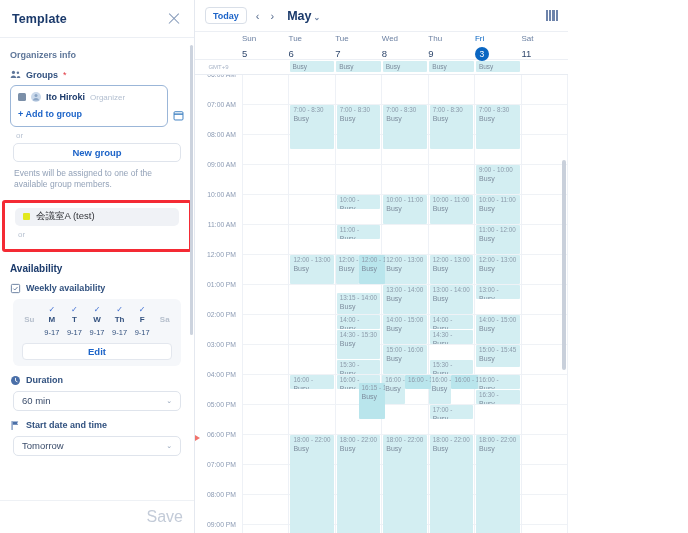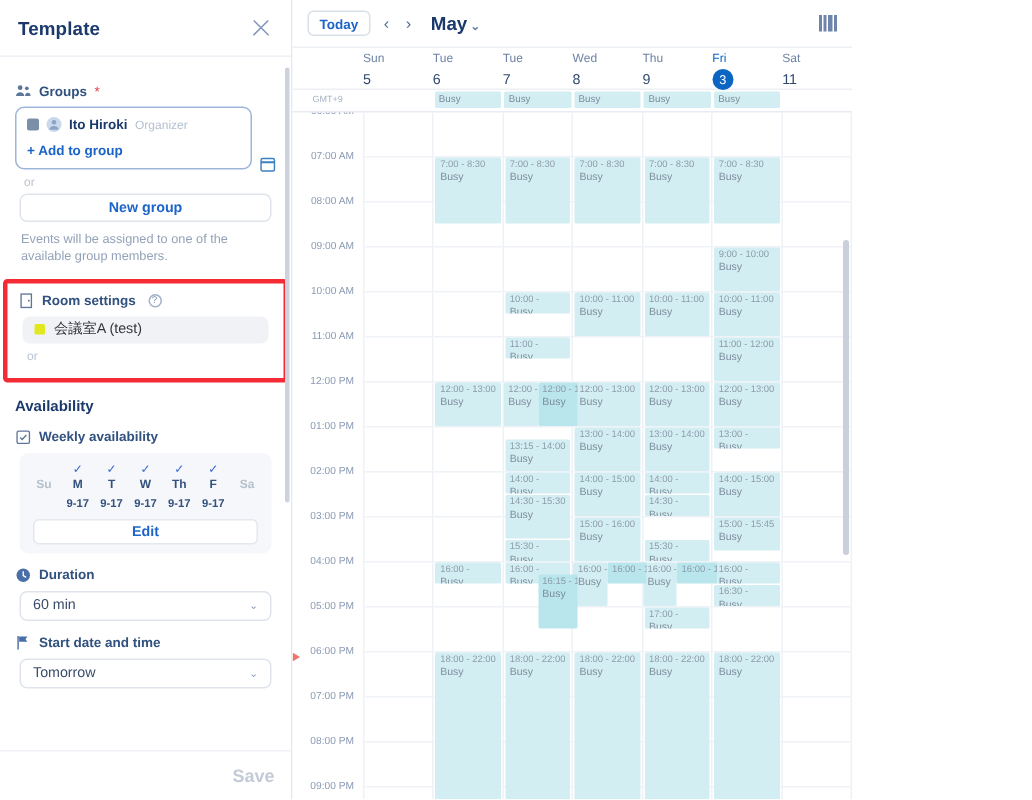--- a/index.html
+++ b/index.html
@@ -43,21 +43,21 @@
   .field-label { font-size: 9px; font-weight: bold; color: #31517f; }
   .req { color: #e0353f; font-size: 9px; }
   .ico { width: 11px; height: 11px; flex: 0 0 11px; color: #5e7699; }
   .ico svg { display: block; width: 11px; height: 11px; }
   .qmark {
     display: inline-flex; align-items: center; justify-content: center;
     width: 9px; height: 9px; border: 1px solid #9fb0c8; border-radius: 50%;
     font-size: 6.5px; color: #7b8fae; margin-left: 3px;
   }
 
-  .group-wrap { display: flex; align-items: flex-end; gap: 5px; }
+  .group-wrap { display: flex; align-items: flex-start; gap: 5px; }
   .group-box {
     flex: 1; border: 1px solid #9bb6d8; border-radius: 6px;
     padding: 6px 7px 7px 7px; background: #fff;
   }
   .member-row { display: flex; align-items: center; gap: 5px; }
   .chk-sq { width: 8px; height: 8px; background: #7b8fa8; border-radius: 1.5px; flex:0 0 8px;}
   .av { width: 10px; height: 10px; border-radius: 50%; background: #c9d8ea; flex:0 0 10px;
         display:flex;align-items:center;justify-content:center;}
   .av svg { width: 8px; height: 8px; }
   .member-name { font-size: 9px; font-weight: bold; color: #1b3a6b; }
@@ -87,39 +87,39 @@
   }
   .room-swatch { width: 7px; height: 7px; background: #e2e81f; border-radius: 1px; }
 
   .avail-head { font-size: 10px; font-weight: bold; color: #1b3a6b; margin: 11px 0 2px 0; }
   .week-card { background: #f5f7fa; border-radius: 6px; padding: 6px 5px; margin: 5px 3px 0 3px; }
   .week-grid { display: grid; grid-template-columns: repeat(7, 1fr); text-align: center; }
   .wk-chk { font-size: 8px; color: #3b6bd0; height: 10px; }
   .wk-day { font-size: 8px; font-weight: bold; color: #3a5customs; }
   .wk-day { color: #33517e; }
   .wk-day.off { color: #b7c0cd; }
-  .wk-hrs { font-size: 7.5px; font-weight: bold; color: #33517e; margin-top: 4px; }
+  .wk-hrs { font-size: 7.5px; font-weight: normal; color: #33517e; margin-top: 4px; }
   .edit-btn {
     background: #fff; border: 1px solid #e3e7ee; border-radius: 4px; height: 17px;
     margin: 6px 4px 0 4px; display:flex;align-items:center;justify-content:center;
     font-size: 9.5px; font-weight: bold; color: #1d64c8; cursor: pointer;
   }
   .select {
     border: 1px solid #dfe4ec; border-radius: 5px; height: 20px; margin: 0 3px;
     display: flex; align-items: center; padding: 0 8px; font-size: 9.5px;
     color: #3b4d6b; cursor: pointer; justify-content: center;
   }
   .caret { margin-left: auto; font-size: 7px; color: #8fa0b8; }
 
   .panel-foot {
     position: absolute; left: 0; bottom: 0; width: 195px; height: 33px;
     background: #fff; border-top: 1px solid #eef1f5;
     display: flex; align-items: center; justify-content: flex-end; padding-right: 12px;
   }
-  .save-btn { font-size: 12px; font-weight: bold; color: #c3cbd8; cursor: default; }
+  .save-btn { font-size: 16px; font-weight: normal; color: #c3cbd8; cursor: default; }
 
   .panel-scroll {
     position: absolute; right: 1px; top: 45px; width: 3px; height: 290px;
     background: #ccd3de; border-radius: 2px;
   }
 
   
   .cal { flex: 1; height: 533px; position: relative; background: #fff; overflow: hidden; }
   .cal-top { height: 31px; display: flex; align-items: center; padding: 0 10px; gap: 7px; }
   .today-btn {
@@ -195,20 +195,21 @@
 
   <div class="panel">
 
     <div class="panel-head">
       <div class="panel-title">Template</div>
       <div class="close-x"></div>
     </div>
 
     <div class="panel-body">
 
+      <div class="sec-label">Organizers info</div>
 
       <div class="field-row">
         <span class="ico">
           <svg viewBox="0 0 16 16" fill="currentColor">
               <circle cx="5" cy="5" r="2.3"></circle>
               <circle cx="11.5" cy="5.6" r="1.8"></circle>
               <path d="M1 13c0-2.2 1.8-3.6 4-3.6s4 1.4 4 3.6z"></path>
               <path d="M9.8 13c0-1.8 1.1-3 2.8-3 1.6 0 2.4 1.2 2.4 3z"></path>
             </svg>
         </span>
@@ -237,30 +238,20 @@
               <path d="M1.5 6h13" stroke-width="2"></path>
           </svg>
         </div>
       </div>
 
       <div class="or-txt">or</div>
       <div class="wide-btn">New group</div>
       <div class="hint">Events will be assigned to one of the available group members.</div>
 
       <div class="highlight-box">
-        <div class="field-row" style="margin-top:1px">
-          <span class="ico">
-            <svg viewBox="0 0 16 16" fill="none" stroke="currentColor" stroke-width="1.3">
-                <rect x="3" y="1.5" width="10" height="13"></rect>
-                <circle cx="10.5" cy="8" r=".9" fill="currentColor" stroke="none"></circle>
-              </svg>
-          </span>
-          <span class="field-label">Room settings</span>
-          <span class="qmark">?</span>
-        </div>
         <div class="room-pill">
           <span class="room-swatch"></span>
           <span>会議室A (test)</span>
         </div>
         <div class="or-txt">or</div>
       </div>
 
       <div class="avail-head">Availability</div>
 
       <div class="field-row">

